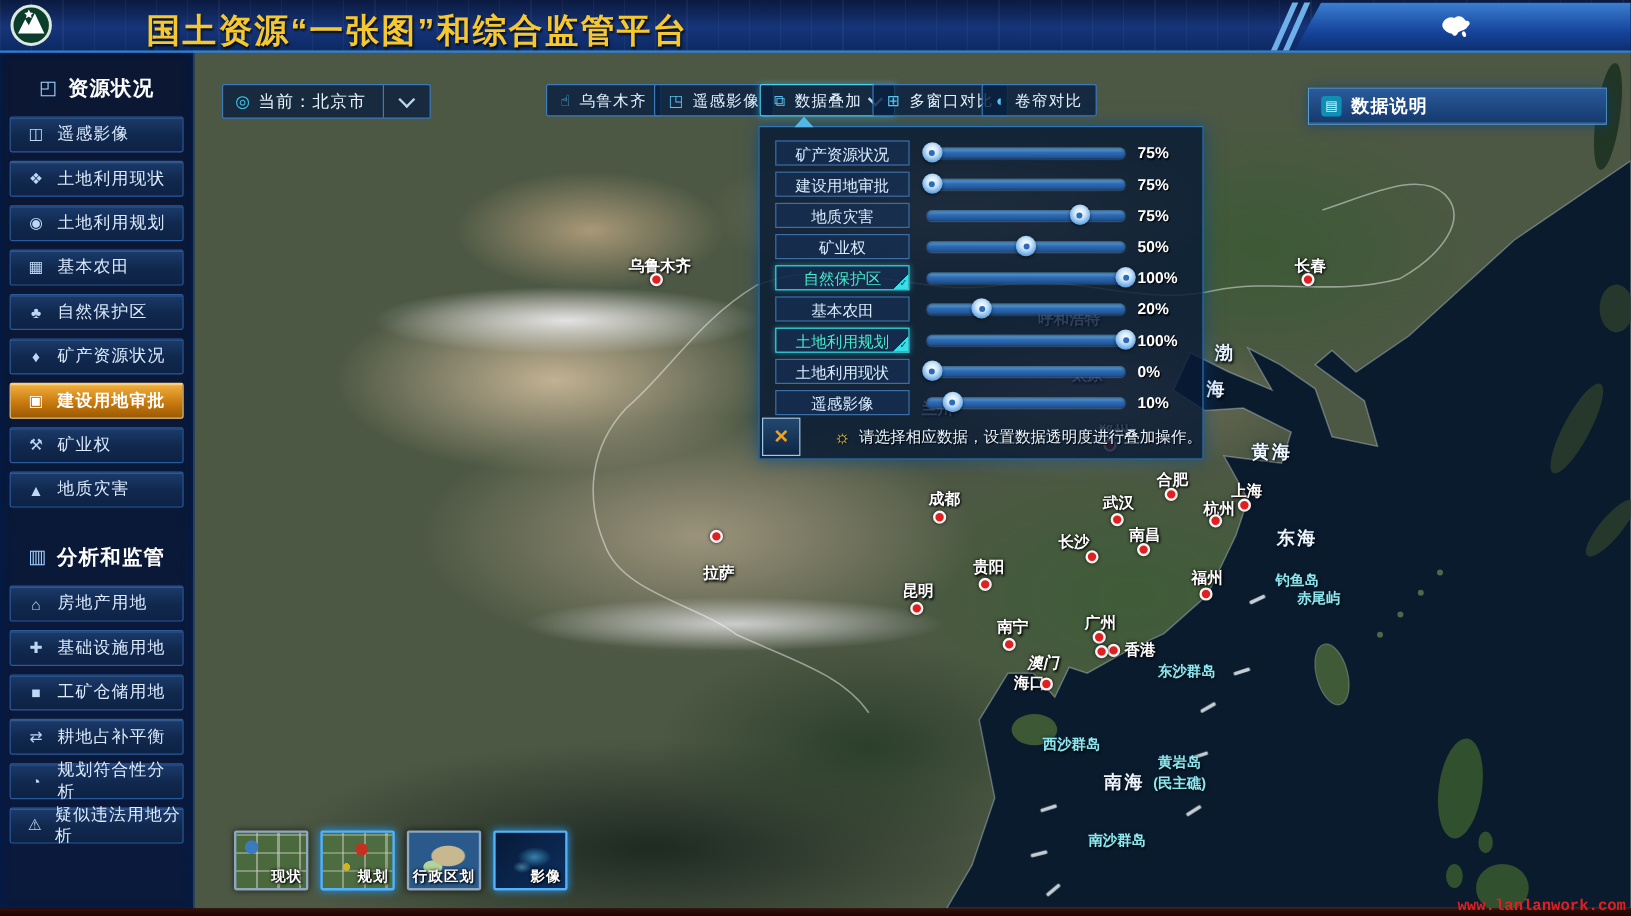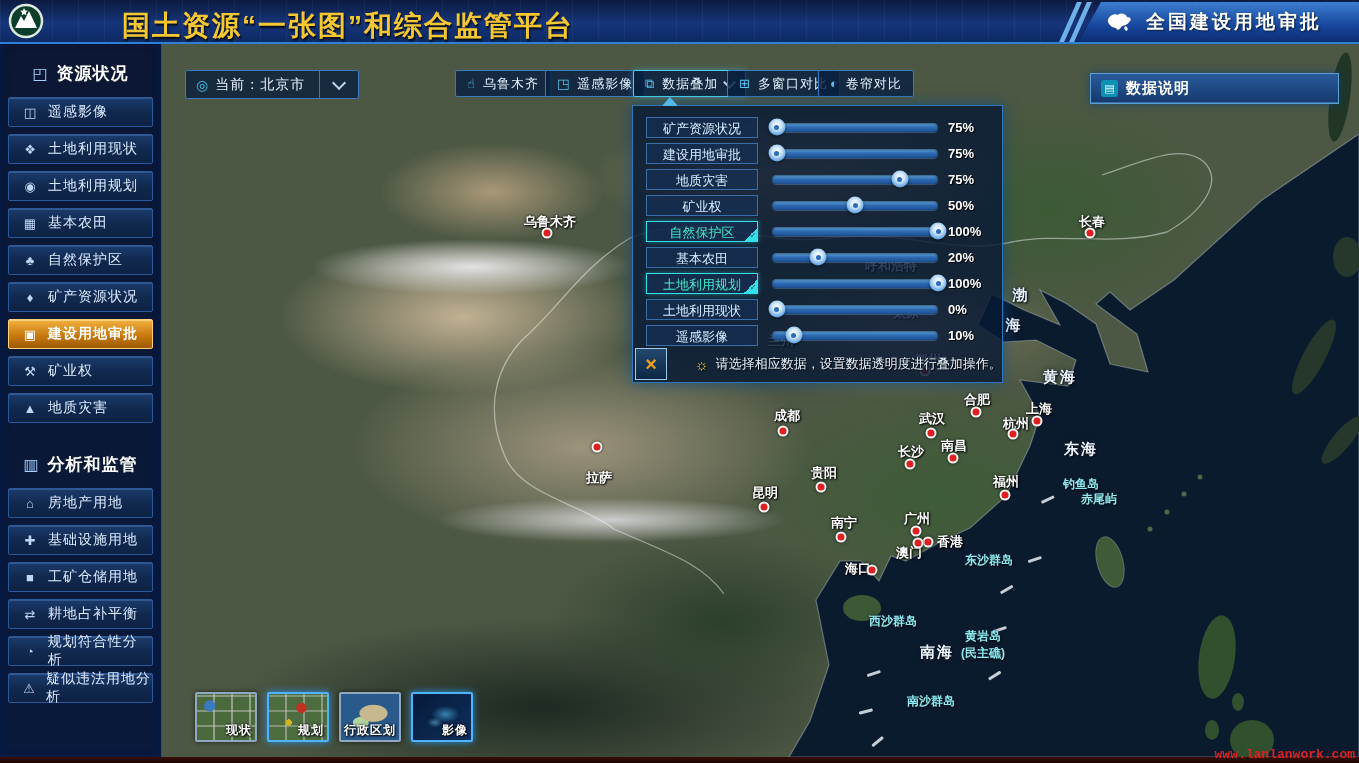--- a/index.html
+++ b/index.html
@@ -163,21 +163,20 @@
     <path d="M16,5 l1.2,2.4 2.6,.4 -1.9,1.8 .4,2.6 -2.3,-1.2 -2.3,1.2 .4,-2.6 -1.9,-1.8 2.6,-.4 Z" fill="#fff"></path>
   </svg>
   <div class="app-title">国土资源“一张图”和综合监管平台</div>
   <div class="banner-stripe" style="right:286px"></div>
   <div class="banner-stripe" style="right:276px"></div>
   <div class="banner">
     <svg class="china-icon" viewBox="0 0 30 22">
       <path d="M4,9 C5,5 10,2 14,4 C17,1 22,3 23,6 C27,6 28,9 25,11 C24,14 20,14 17,16 C16,19 13,20 12,17 C9,17 5,14 4,11 Z" fill="#fff"></path>
       <ellipse cx="22" cy="17.5" rx="1.6" ry="2.4" fill="#fff" transform="rotate(-20 22 17.5)"></ellipse>
     </svg>
-    <span class="banner-title">全国建设用地审批</span>
   </div>
 </div>
 
 <div class="sidebar">
   <div class="side-section-title">
     <span class="sec-icon">◰</span>
     <span>资源状况</span>
   </div>
   <div>
   <div class="side-item">
@@ -329,42 +328,42 @@
 
   <span class="city-name" style="left: 877px; top: 367px;">上海</span>
   <span class="city-dot" style="left: 875px; top: 379px;"></span>
 
   <span class="city-name" style="left: 854px; top: 382px;">杭州</span>
   <span class="city-dot" style="left: 851px; top: 392px;"></span>
 
   <span class="city-name" style="left: 792px; top: 404px;">南昌</span>
   <span class="city-dot" style="left: 791px; top: 416px;"></span>
 
-  <span class="city-name" style="left: 749px; top: 410px;">长沙</span>
+  <span class="city-name" style="left: 733px; top: 410px;">长沙</span>
   <span class="city-dot" style="left: 748px; top: 422px;"></span>
 
   <span class="city-name" style="left: 662px; top: 431px;">贵阳</span>
   <span class="city-dot" style="left: 659px; top: 445px;"></span>
 
   <span class="city-name" style="left: 603px; top: 451px;">昆明</span>
   <span class="city-dot" style="left: 602px; top: 465px;"></span>
 
   <span class="city-name" style="left: 844px; top: 440px;">福州</span>
   <span class="city-dot" style="left: 843px; top: 453px;"></span>
 
   <span class="city-name" style="left: 682px; top: 481px;">南宁</span>
   <span class="city-dot" style="left: 679px; top: 495px;"></span>
 
   <span class="city-name" style="left: 755px; top: 477px;">广州</span>
   <span class="city-dot" style="left: 754px; top: 489px;"></span>
 
   <span class="city-name" style="left: 788px; top: 500px;">香港</span>
   <span class="city-dot" style="left: 766px; top: 500px;"></span>
 
-  <span class="city-name" style="left: 747px; top: 511px;">澳门</span>
+  <span class="city-name" style="left: 707px; top: 511px; font-style: italic;">澳门</span>
   <span class="city-dot" style="left: 756px; top: 501px;"></span>
 
   <span class="city-name" style="left: 696px; top: 527px;">海口</span>
   <span class="city-dot" style="left: 710px; top: 528px;"></span>
 </div>
   <div class="map-label-layer">
   <span class="sea-label" style="left: 859px; top: 253px;">渤</span>
 
   <span class="sea-label" style="left: 852px; top: 283px;">海</span>
 

